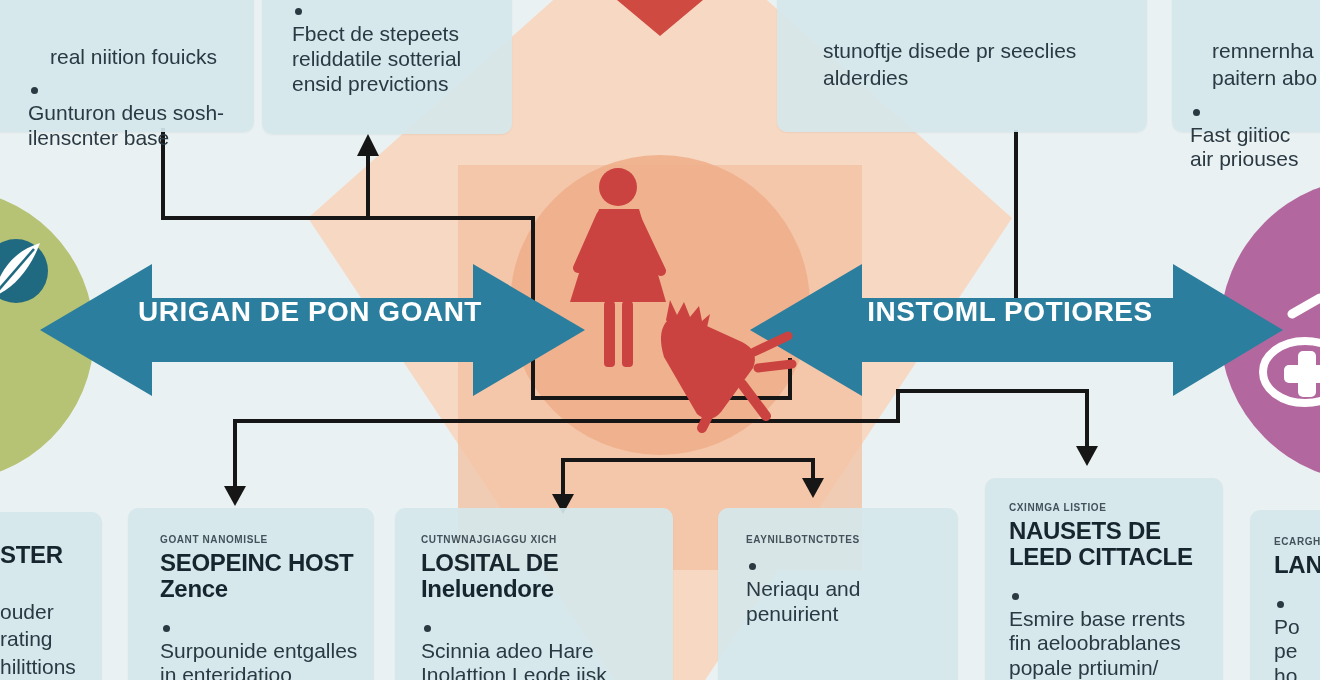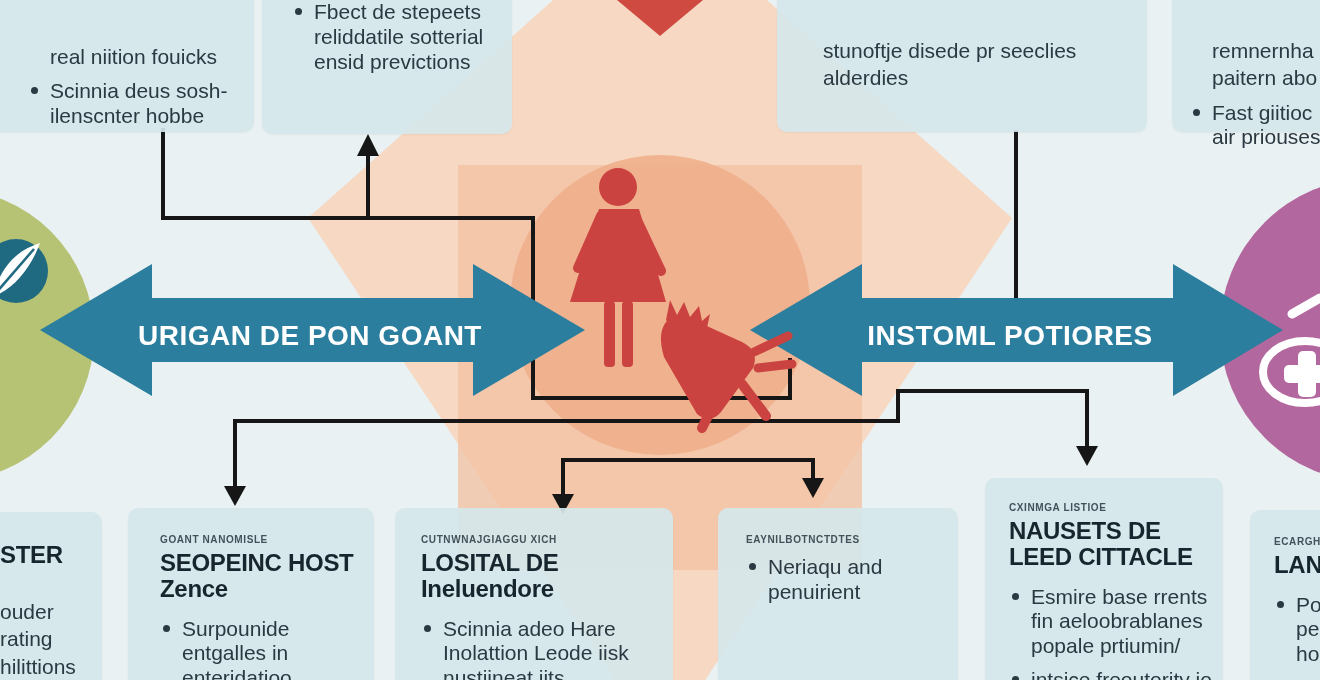--- a/index.html
+++ b/index.html
@@ -10,21 +10,21 @@
   .bg-svg{position:absolute;left:0;top:0;width:1320px;height:680px;}
   
   .box{
     position:absolute;background:rgba(213,231,236,0.92);
     border-radius:10px;color:#2a3942;
     font-size:21px;line-height:1.18;
     box-shadow:0 1px 2px rgba(0,0,0,0.05);
     box-sizing:border-box;
   }
   .cont{margin-left:22px;margin-top:41px;}
-  .li{display:flex;margin-top:9px;}
+  .li{display:flex;margin-top:9px;flex-direction:column;}
   .li .dot{flex:0 0 22px;}
   .li .dot::before{
     content:"";display:block;width:7px;height:7px;border-radius:50%;
     background:#2a3942;margin-top:8px;margin-left:3px;
   }
   .eyebrow{
     font-size:10px;font-weight:700;letter-spacing:.6px;color:#33424b;
     margin-bottom:4px;opacity:.9;
   }
   .hdr{
@@ -42,21 +42,21 @@
   .b-b1{left:-44px;top:512px;width:146px;height:200px;padding:30px 0 0 44px;}
   .b-b1 .lines{margin-top:30px;line-height:1.3;}
   .b-b2{left:128px;top:508px;width:246px;height:210px;padding:26px 12px 0 32px;}
   .b-b3{left:395px;top:508px;width:278px;height:210px;padding:26px 12px 0 26px;}
   .b-b4{left:718px;top:508px;width:240px;height:210px;padding:26px 6px 0 28px;}
   .b-b5{left:985px;top:478px;width:238px;height:240px;padding:24px 10px 0 24px;}
   .b-b6{left:1250px;top:510px;width:150px;height:200px;padding:26px 0 0 24px;}
   .b-b6 .t{max-width:36px;}
   
   .arrow-label{
-    position:absolute;top:320px;height:40px;color:#ffffff;
+    position:absolute;top:296px;height:40px;color:#ffffff;
     font-size:28px;font-weight:700;letter-spacing:.5px;text-align:center;
   }
   .al-left{left:130px;width:360px;}
   .al-right{left:840px;width:340px;}
 </style>
 </head>
 <body>
 
 <div class="canvas">
 
@@ -121,21 +121,21 @@
     </g>
   </svg>
 
   <div class="arrow-label al-left">URIGAN DE PON GOANT</div>
   <div class="arrow-label al-right">INSTOML POTIORES</div>
 
   <div class="box b-t1">
     <div class="cont plain-line">real niition fouicks</div>
     <div class="li">
       <span class="dot"></span>
-      <span class="t">Scinnia deus sosh-ilenscnter hobbe</span>
+      <span class="t">Gunturon deus sosh-ilenscnter base</span>
     </div>
   </div>
 
   <div class="box b-t2">
     <div class="li" style="margin-top:0">
       <span class="dot"></span>
       <span class="t">Fbect de stepeets reliddatile sotterial ensid previctions</span>
     </div>
   </div>
 

